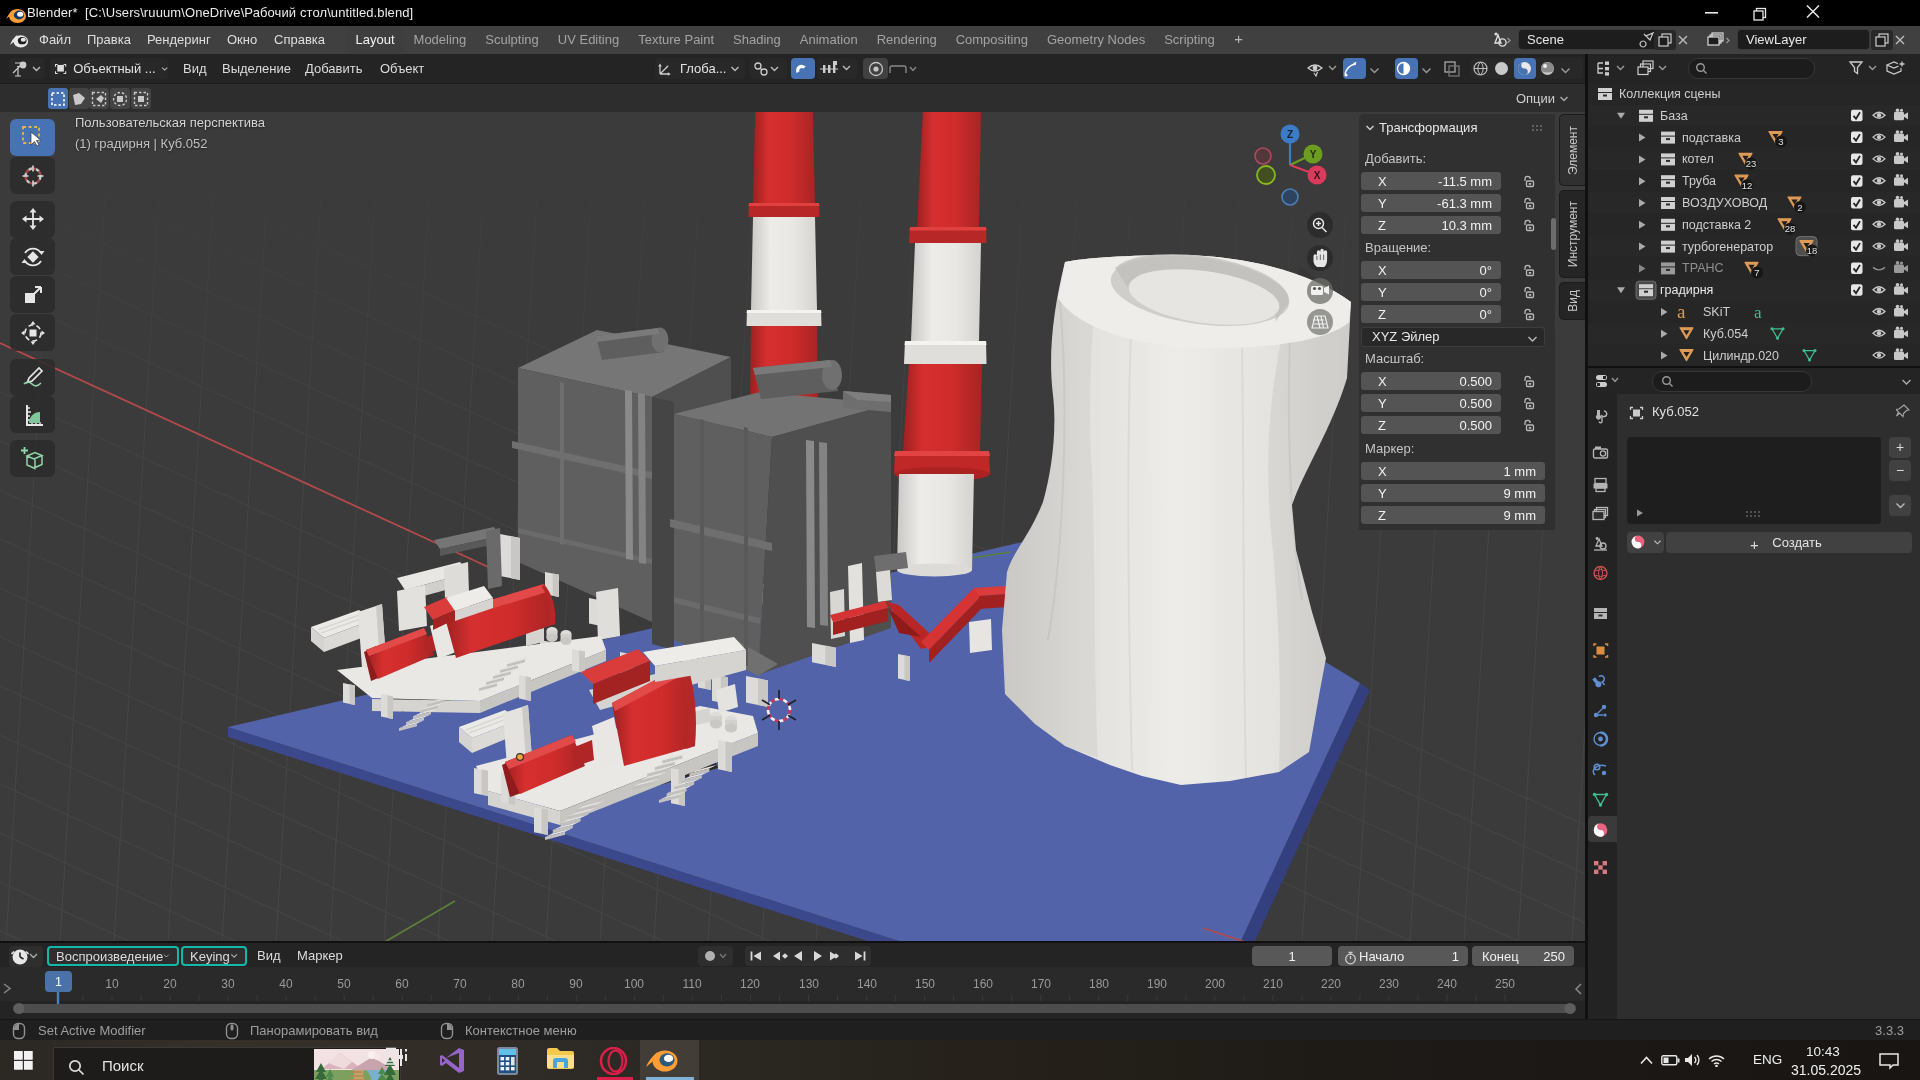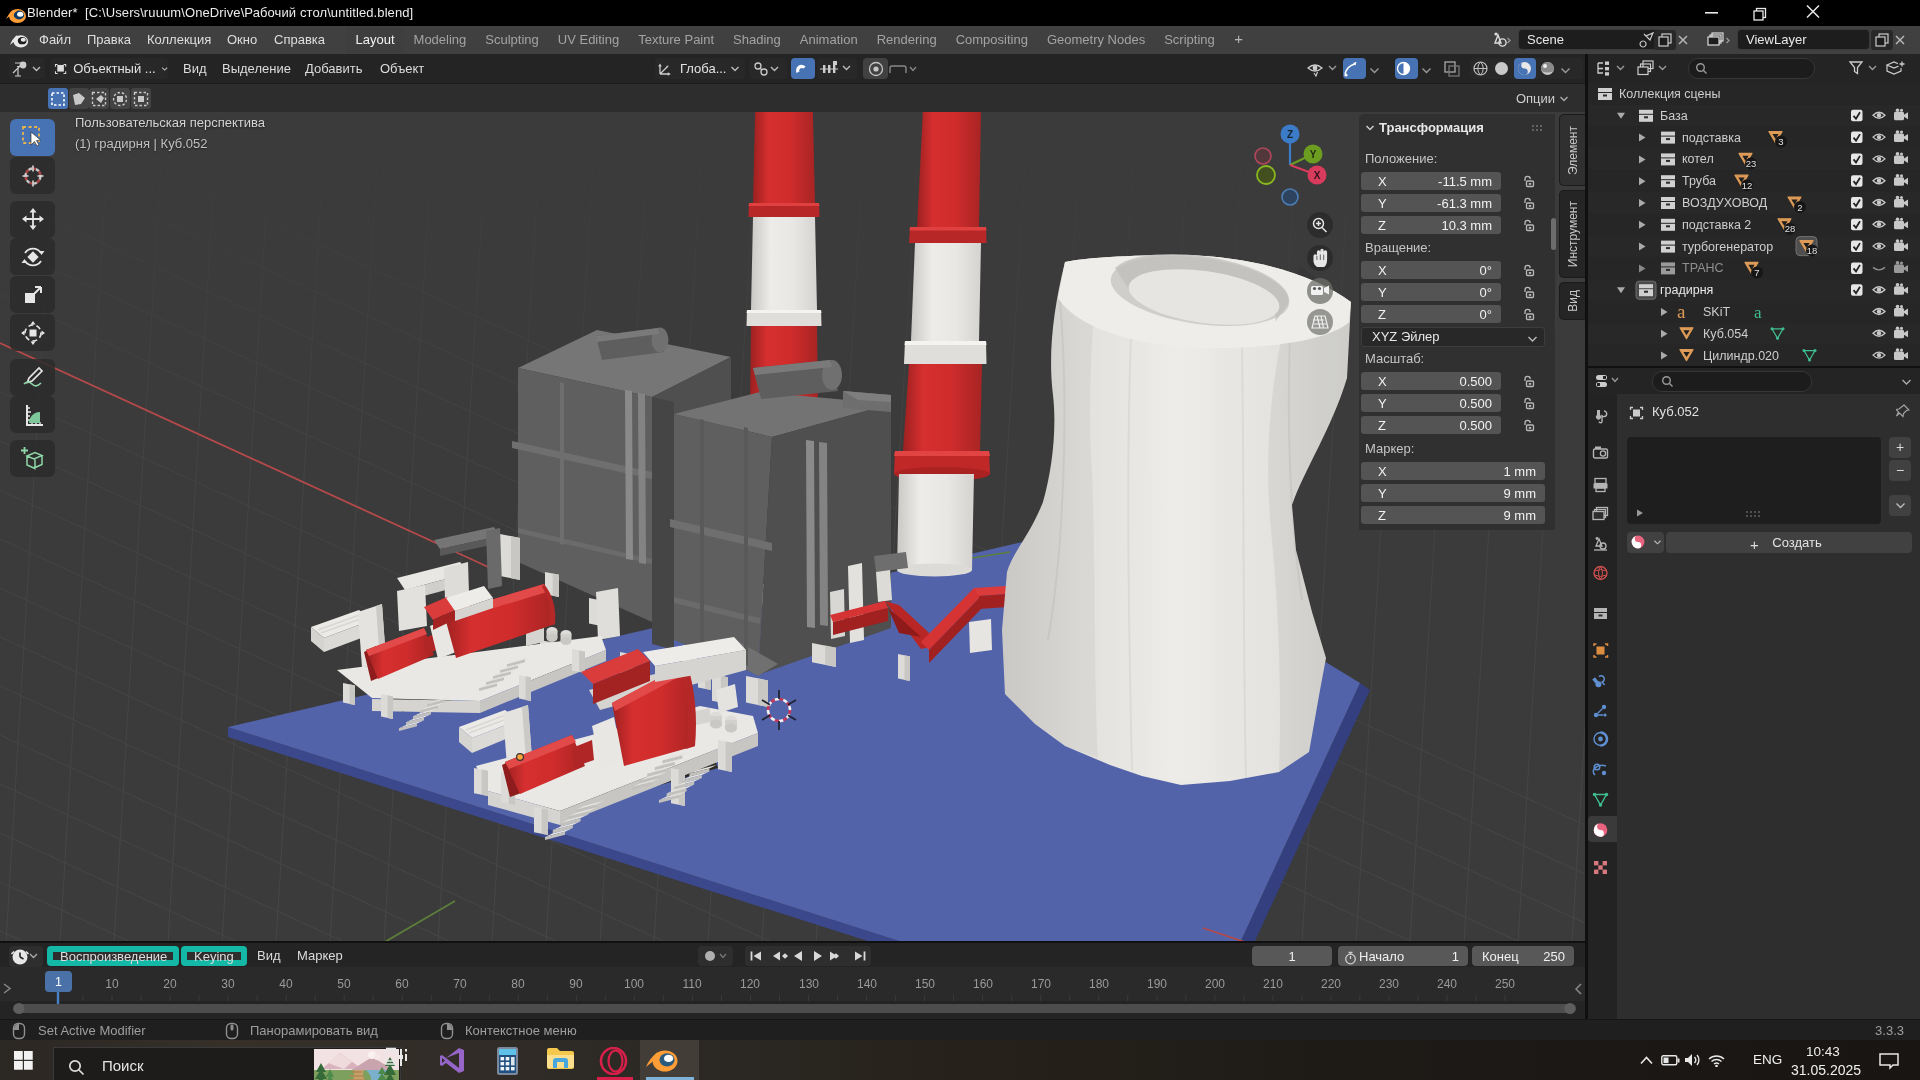--- a/index.html
+++ b/index.html
@@ -26,42 +26,42 @@
 .tset { position:absolute; background:#2d2d2d; border-top:1px solid #1a1a1a; }
 .tsbtn { position:absolute; top:4px; width:20px; height:21px; background:#434343; border-radius:3px; display:flex; align-items:center; justify-content:center; }
 .tsbtn.tson { background:#4772b3; }
 .srchbox { position:absolute; height:21px; background:#1c1c1c; border:1px solid #373737; border-radius:10px; }
 .vport { position:absolute; left:0; top:54px; width:1585px; height:889px; background:#3b3b3b; overflow:hidden; }
 .tbbtn { position:absolute; left:10px; width:45px; height:37px; background:#2b2b2bd9; border-radius:6px;
   display:flex; align-items:center; justify-content:center; }
 .tbbtn.on { background:#4772b3; }
 .ovtext { position:absolute; color:#d4d4d4; font-size:13px; text-shadow:0 1px 2px rgba(0,0,0,0.5); }
 .ovtext2 { position:absolute; color:#c0c0c0; font-size:13px; text-shadow:0 1px 2px rgba(0,0,0,0.5); }
-.npanel { position:absolute; background:rgba(48,48,48,0.96); border-radius:5px 0 0 0;font-weight:bold; }
+.npanel { position:absolute; background:rgba(48,48,48,0.96); border-radius:5px 0 0 0; }
 .nlabel { position:absolute; color:#c5c5c5; }
 .nfield { position:absolute; height:18px; background:#545454; border-radius:3px; color:#f2f2f2; }
 .nfl { position:absolute; left:17px; top:2px; }
 .nfv { position:absolute; right:9px; top:2px; }
 .ndrop { position:absolute; height:20px; background:#282828; border:1px solid #3d3d3d; border-radius:3px;
   color:#e8e8e8; padding:1px 0 0 10px; }
 .nscroll { position:absolute; left:1551px; top:218px; width:5px; height:32px; background:#787878; border-radius:3px; opacity:0.85; }
 .ntab { position:absolute; left:1559px; width:26px; background:#252525; border-radius:5px 0 0 5px; border:1px solid #1b1b1b; border-right:none;
   display:flex; align-items:center; justify-content:center; overflow:hidden; }
 .ntab.on { background:#303030; }
 .ntab span { writing-mode:vertical-rl; transform:rotate(180deg); white-space:nowrap; color:#c8c8c8; font-size:12px; }
 .prophdr { position:absolute; background:#242424; }
 .propbody { position:absolute; background:#2e2e2e; }
 .slotbox { position:absolute; background:#1e1e1e; border-radius:4px; }
 .sqbtn { position:absolute; width:22px; height:21px; background:#414141; border-radius:4px; text-align:center;
   color:#ddd; font-size:14px; line-height:20px; }
 .newbtn { position:absolute; height:21px; background:#414141; border-radius:4px; color:#e2e2e2; }
 .newbtn span { line-height:21px; }
 .tl { position:absolute; left:0; width:1585px; }
 .tlhdr { position:absolute; left:0; top:0; width:1585px; height:25px; background:#242424; }
-.tlpill { position:absolute; top:3px; height:20px; background:#2e2e2e; border:6px solid #14b8a6; border-radius:4px;
+.tlpill { position:absolute; top:3px; height:20px; background:#2e2e2e; border:2px solid #14b8a6; border-radius:4px;
   color:#dcdcdc; display:flex; align-items:center; justify-content:space-between; padding:0 7px; }
 .pbgrp { position:absolute; top:3px; height:20px; background:#2e2e2e; border-radius:4px; }
 .tlfield { position:absolute; top:3px; height:20px; background:#585858; border-radius:4px; color:#f0f0f0; display:flex; align-items:center; }
 .ruler { position:absolute; left:0; top:24px; width:1585px; height:52px; background:#242424; }
 .sbar { position:absolute; left:0; top:1019px; width:1920px; height:21px; background:#1f1f1f; color:#9e9e9e; border-top:1px solid #161616;}
 .tbar { position:absolute; left:0; top:1040px; width:1920px; height:40px;
   background:linear-gradient(90deg,#2b2723 0%,#363029 12%,#2e2a25 30%,#242019 55%,#1c1916 75%,#181512 100%); }
 .srch { position:absolute; left:53px; top:7px; width:348px; height:40px; background:#1d1c1b; border:1px solid #3a3a3a;padding-left:11px; }
 .tico { position:absolute; top:7px; width:30px; height:28px; }
 .bhl { position:absolute; left:640px; top:0; width:59px; height:40px; background:#423d37; }
@@ -87,21 +87,21 @@
 </div>
 <div class="topbar">
   <svg class="blogo2" width="20" height="17" viewBox="0 0 22 18" style="left:9px;top:6px;position:absolute">
     <ellipse cx="13" cy="10" rx="8" ry="6.8" fill="#e8e8e8"></ellipse>
     <ellipse cx="14.5" cy="9.2" rx="4.8" ry="4" fill="#1d1d1d"></ellipse>
     <ellipse cx="15.7" cy="8.2" rx="2.8" ry="2.2" fill="#e8e8e8"></ellipse>
     <path d="M1,14 Q7,9 13,4.5 L8,3.5 Q3,8 1,14z" fill="#e8e8e8"></path>
   </svg>
   <span class="menu" style="left:39px">Файл</span>
   <span class="menu" style="left:87px">Правка</span>
-  <span class="menu" style="left:147px">Коллекция</span>
+  <span class="menu" style="left:147px">Рендеринг</span>
   <span class="menu" style="left:227px">Окно</span>
   <span class="menu" style="left:274px">Справка</span>
   <div class="tabwrap"><span class="tab on">Layout</span><span class="tab">Modeling</span><span class="tab">Sculpting</span><span class="tab">UV Editing</span><span class="tab">Texture Paint</span><span class="tab">Shading</span><span class="tab">Animation</span><span class="tab">Rendering</span><span class="tab">Compositing</span><span class="tab">Geometry Nodes</span><span class="tab">Scripting</span><span class="tabplus">+</span></div>
 
   <div class="scnicon" style="left:1487px;width:30px">
     <svg width="26" height="20" viewBox="0 0 26 20">
       <path d="M8,13 L11,5 L14,13 z" fill="none" stroke="#ddd" stroke-width="1.4"></path>
       <circle cx="15.5" cy="12.5" r="3.6" fill="none" stroke="#ddd" stroke-width="1.4"></circle>
       <circle cx="9" cy="4" r="1.6" fill="#ddd"></circle>
       <path d="M20.5,8 l2.5,2.5 l-2.5,2.5" fill="none" stroke="#999" stroke-width="1.3"></path>
@@ -800,21 +800,21 @@
         <circle cx="2" cy="2" r="1"></circle>
         <circle cx="6" cy="2" r="1"></circle>
         <circle cx="10" cy="2" r="1"></circle>
         <circle cx="2" cy="6" r="1"></circle>
         <circle cx="6" cy="6" r="1"></circle>
         <circle cx="10" cy="6" r="1"></circle>
       </g>
   </svg>
 </div>
 <div class="nscroll"></div>
-<div class="nlabel" style="left:1365px;top:151px">Положение:</div>
+<div class="nlabel" style="left:1365px;top:151px">Добавить:</div>
 <div class="nfield" style="left:1361px;top:172px;width:140px">
     <span class="nfl">X</span>
     <span class="nfv">-11.5 mm</span>
   </div>
 <svg width="13" height="13" viewBox="0 0 13 13" style="position:absolute;left:1522px;top:175px">
     <path d="M3,6 l0,-2 a2.6,2.6 0 0 1 5.2,0" fill="none" stroke="#b9b9b9" stroke-width="1.3"></path>
     <rect x="4.5" y="6" width="7" height="5.5" rx="1" fill="none" stroke="#b9b9b9" stroke-width="1.3"></rect>
     <rect x="6.8" y="8" width="2.4" height="1.8" fill="#b9b9b9"></rect>
   </svg>
 <div class="nfield" style="left:1361px;top:194px;width:140px">

